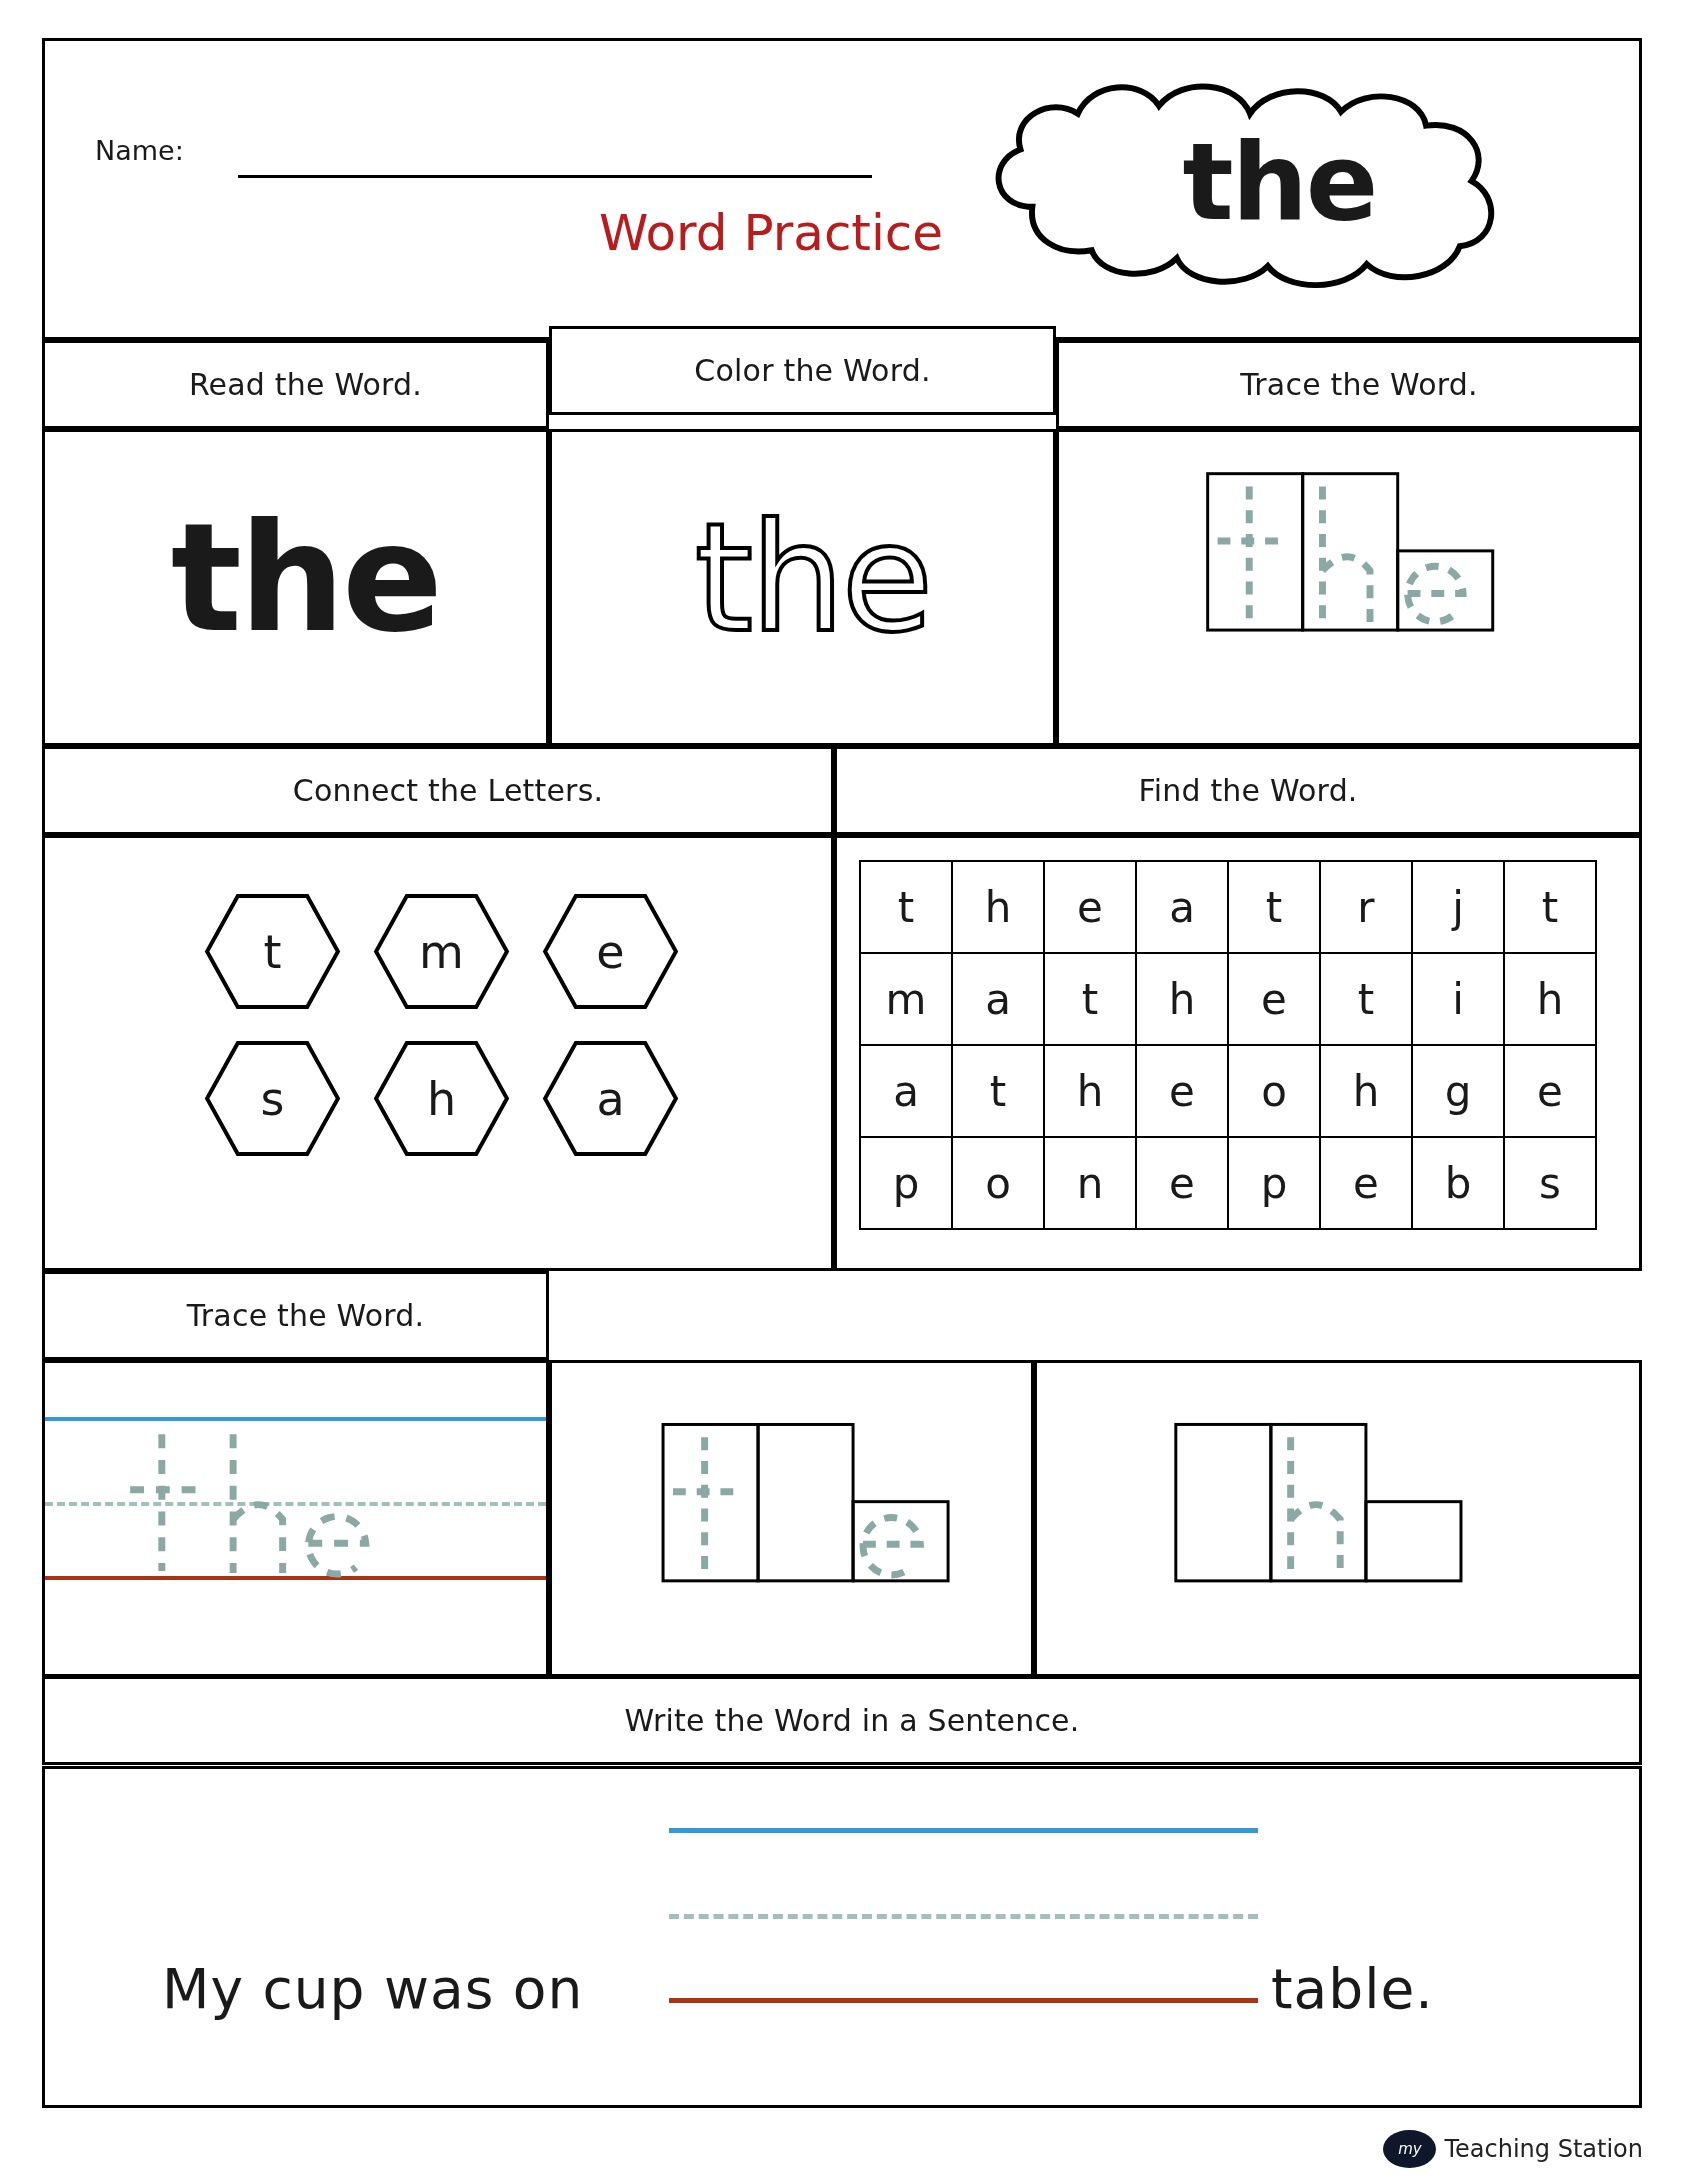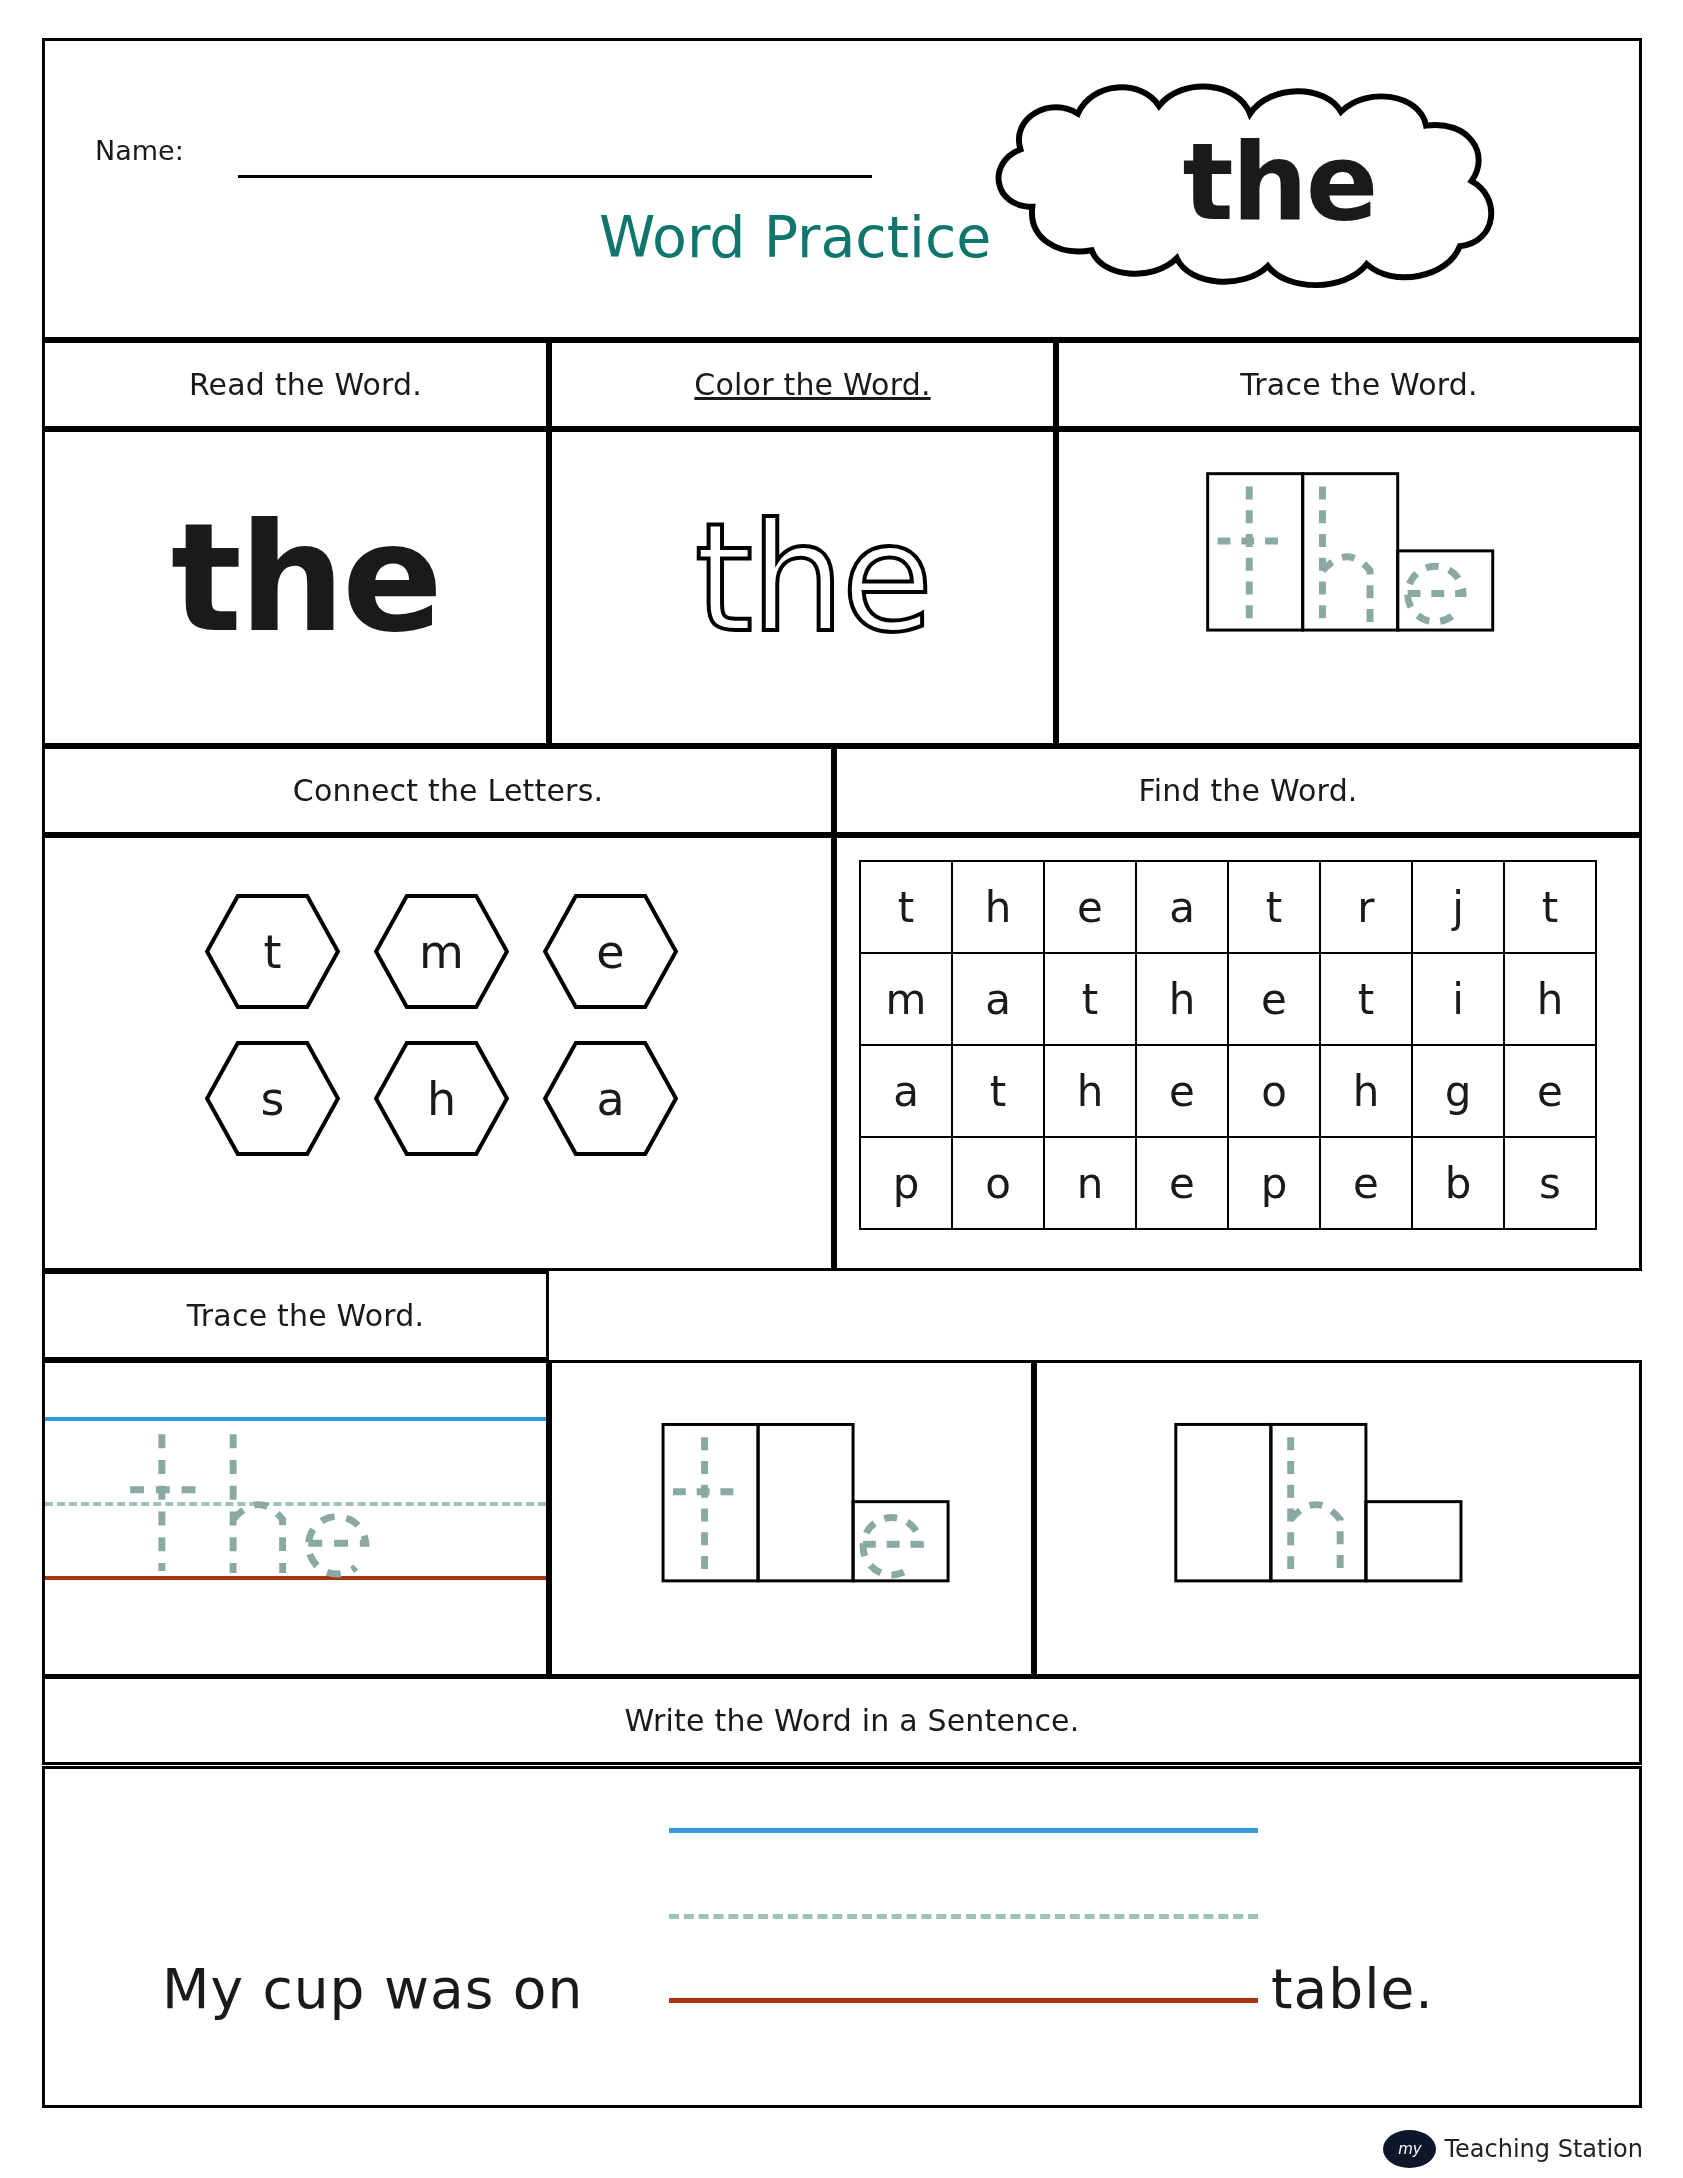--- a/index.html
+++ b/index.html
@@ -50,22 +50,22 @@
   }
   #name-line {
     position: absolute;
     left: 193px; top: 134px;
     width: 634px; height: 0;
     border-bottom: 3px solid #000;
   }
   #worksheet-title {
     position: absolute;
     left: 554px; top: 163px;
-    font-size: 57px;
-    color: #0f766e;
+    font-size: 50px;
+    color: #b91c1c;
   }
   
   #cloud-wrap {
     position: absolute;
     left: 931px; top: 30px;
     width: 554px; height: 228px;
   }
   #cloud-word {
     position: absolute;
     left: 0; top: 0;
@@ -75,21 +75,21 @@
     justify-content: center;
     font-size: 107px;
     font-weight: bold;
     font-family: "DejaVu Sans", sans-serif;
     padding-left: 59px;
     box-sizing: border-box;
     letter-spacing: -2px;
   }
   
   #read-hdr   { left: 0;    top: 302px; width: 507px; height: 89px; }
-  #color-hdr  { left: 507px;top: 302px; width: 507px; height: 89px; text-decoration: underline; }
+  #color-hdr  { left: 507px;top: 288px; width: 507px; height: 89px; }
   #trace-hdr  { left: 1014px;top: 302px;width: 586px; height: 89px; }
   #read-cell  { left: 0;    top: 391px; width: 507px; height: 317px; }
   #color-cell { left: 507px;top: 391px; width: 507px; height: 317px; }
   #trace-cell { left: 1014px;top: 391px;width: 586px; height: 317px; }
 
   .bigword {
     width: 100%; height: 100%;
     display: flex; align-items: center; justify-content: center;
     font-size: 149px;
     font-weight: bold;

